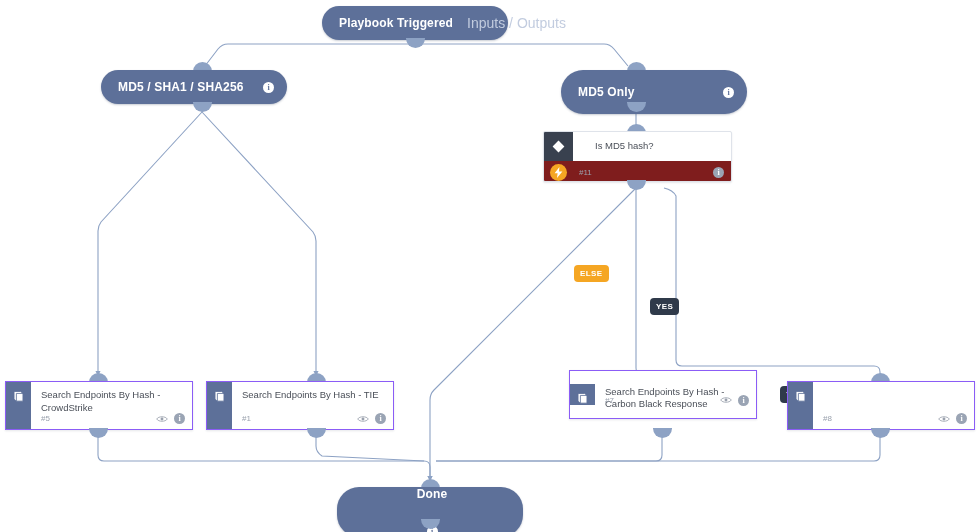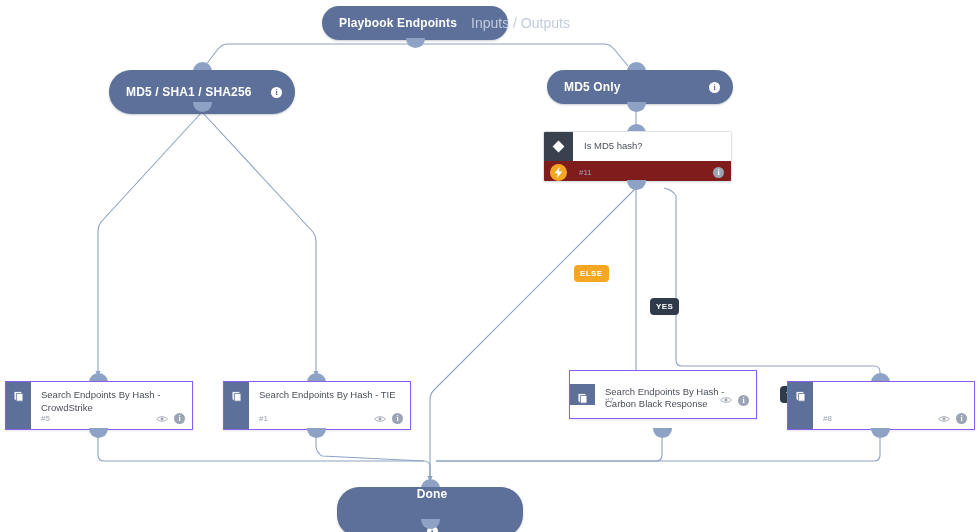--- a/index.html
+++ b/index.html
@@ -153,20 +153,21 @@
     background: #ffffff;
     border: 1px solid #dfe3ea;
     border-radius: 2px;
     box-shadow: 0 1px 2px rgba(60,70,90,.13);
     overflow: hidden;
   }
   .cond-top {
     display: flex;
     align-items: flex-start;
     height: 29px;
+    gap: 11px;
   }
   .cond-badge {
     width: 29px;
     height: 29px;
     background: #39414f;
     flex: 0 0 29px;
     display: flex;
     align-items: center;
     justify-content: center;
   }
@@ -249,36 +250,36 @@
       <path d="M 664 188 Q 673 190 676 196 L 676 360 Q 676 366 682 366 L 874 366 Q 880 366 880 372 L 880 378" marker-end="url(#arrow)"></path>
 
       <path d="M 98 430 L 98 455 Q 98 461 104 461 L 424 461 Q 430 461 430 467 L 430 480" marker-end="url(#arrow)"></path>
       <path d="M 316 430 L 316 446 Q 316 452 322 456 L 424 461"></path>
       <path d="M 662 430 L 662 455 Q 662 461 656 461 L 436 461"></path>
       <path d="M 880 430 L 880 455 Q 880 461 874 461 L 436 461"></path>
     </g>
   </svg>
 
   <div class="pill" style="left:322px; top:6px; width:186px; height:34px; padding:0 13px 0 17px;">
-    <span class="pill-title">Playbook Endpoints</span>
+    <span class="pill-title">Playbook Triggered</span>
     <span class="pill-sub">Inputs / Outputs</span>
     <span class="spacer"></span>
   </div>
   <div class="port bottom" style="left:406px; top:38px;"></div>
 
   <div class="port top" style="left:193px; top:62px;"></div>
-  <div class="pill" style="left:109px; top:70px; width:186px; height:44px; padding:0 13px 0 17px;">
+  <div class="pill" style="left:101px; top:70px; width:186px; height:34px; padding:0 13px 0 17px;">
     <span class="pill-title">MD5 / SHA1 / SHA256</span>
     <span class="spacer"></span>
     <span class="info-dot">i</span>
   </div>
   <div class="port bottom" style="left:193px; top:102px;"></div>
 
   <div class="port top" style="left:627px; top:62px;"></div>
-  <div class="pill" style="left:547px; top:70px; width:186px; height:34px; padding:0 13px 0 17px;justify-content:center;">
+  <div class="pill" style="left:561px; top:70px; width:186px; height:44px; padding:0 13px 0 17px;justify-content:center;">
     <span class="pill-title">MD5 Only</span>
     <span class="spacer"></span>
     <span class="info-dot">i</span>
   </div>
   <div class="port bottom" style="left:627px; top:102px;"></div>
 
   <div class="port top" style="left:627px; top:124px;"></div>
   <div class="cond" style="left:543px; top:131px; width:189px; height:51px;">
     <div class="cond-top">
       <div class="cond-badge">
@@ -325,21 +326,21 @@
             <circle cx="7" cy="4.5" r="1.7" fill="#9aa1ad"></circle>
           </svg>
         </span>
         <span class="info-dot-grey">i</span>
       </div>
     </div>
   </div>
   <div class="port bottom" style="left:89px; top:428px;"></div>
 
   <div class="port top" style="left:307px; top:373px;"></div>
-  <div class="card" style="left:223px; top:381px; width:188px; height:49px;">
+  <div class="card" style="left:206px; top:381px; width:188px; height:49px;">
     <div class="card-strip">
       <svg width="13" height="13" viewBox="0 0 14 14" aria-hidden="true">
         <path d="M2.2 1.6 h7.1 l2.5 2.1 v8.3 h-7.1 l-2.5 -2.1 z" fill="#ffffff" stroke="#5d7099" stroke-width="0.9" stroke-linejoin="round"></path>
         <path d="M4.7 3.7 h7.1" stroke="#5d7099" stroke-width="0.9"></path>
         <path d="M4.7 3.7 v8.3" stroke="#5d7099" stroke-width="0.9"></path>
       </svg>
     </div>
     <div class="card-body">
       <div class="card-title">Search Endpoints By Hash - TIE</div>
       <div class="card-footer">

